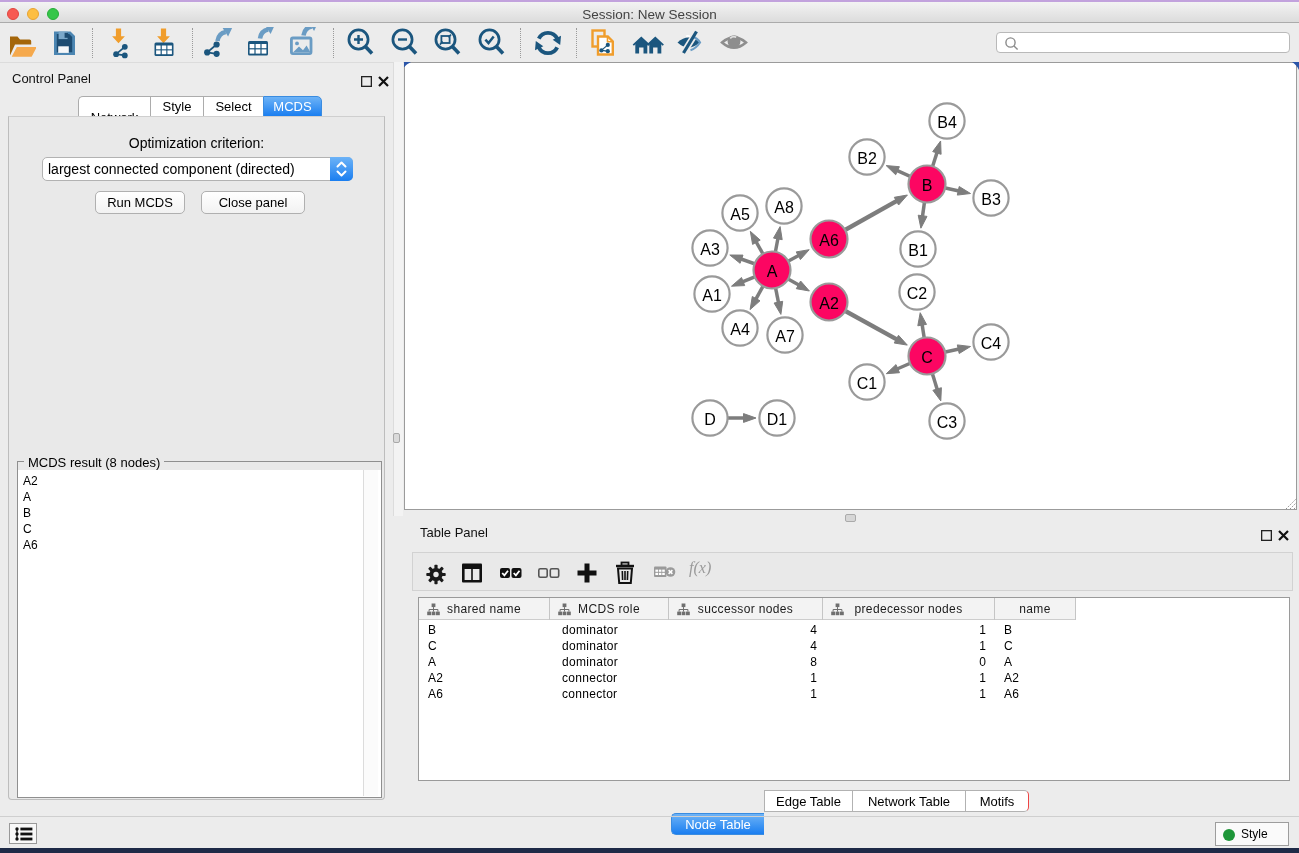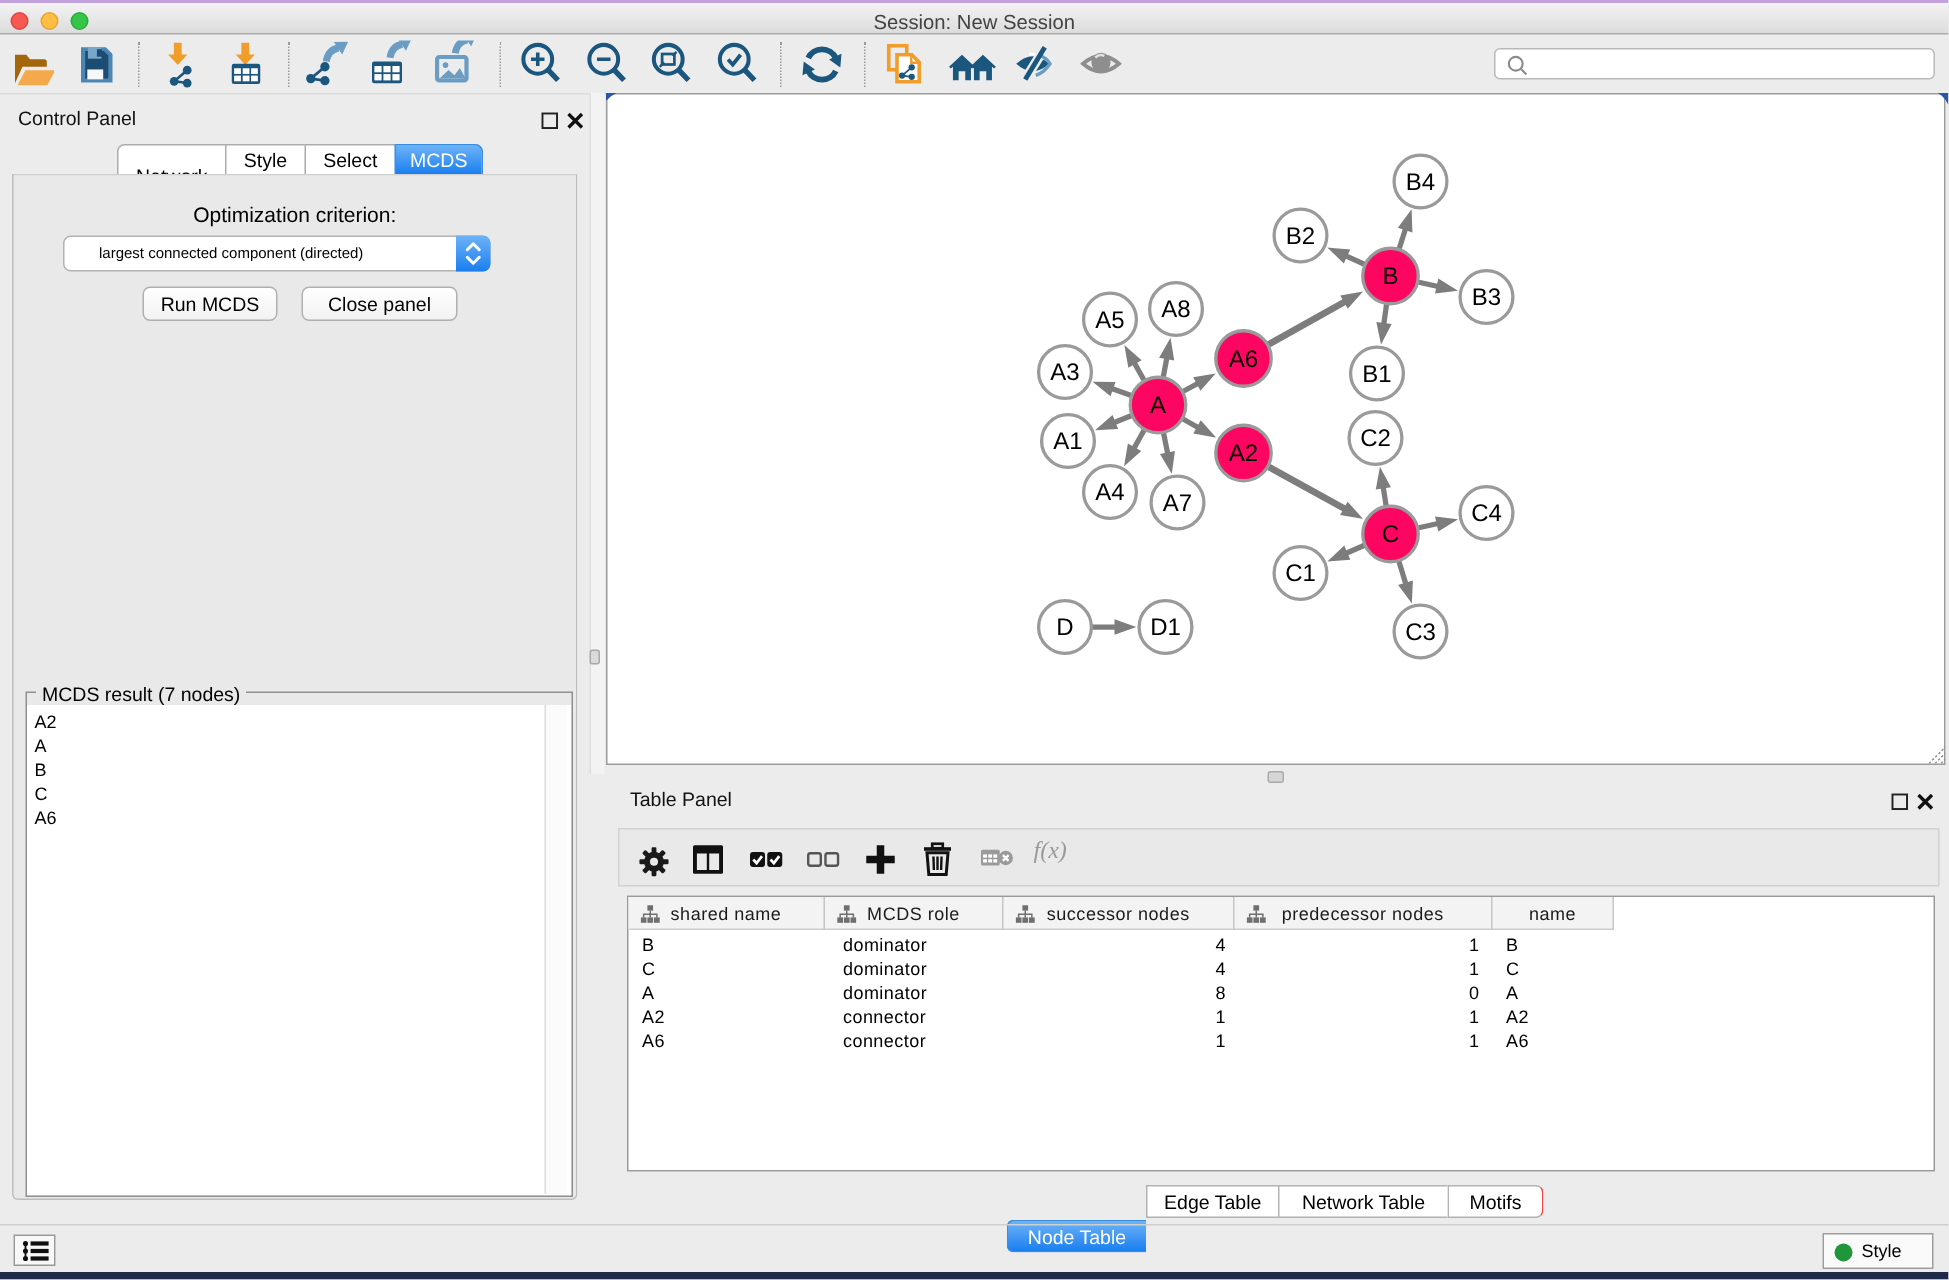--- a/index.html
+++ b/index.html
@@ -28,23 +28,23 @@
 .tabrow { position:absolute; display:flex; }
 .tab { height:21px; line-height:20px; font-size:13px; color:#000; background:#fff;
   border:1px solid #acacac; border-right:none; padding:0 12px; text-align:center; }
 .tab:first-child { border-radius:5px 0 0 0; }
 .tab:last-child { border-right:1px solid #acacac; border-radius:0 5px 0 0; }
 .tab.sel { background:linear-gradient(#6db3f7,#1a7ef0); color:#fff; border-color:#3a8ce0; }
 #ctltabs { left:78px; top:96px; }
 #ctlpanel { left:8px; top:116px; width:377px; height:684px; background:#e9e9e9;
   border:1px solid #bdbdbd; border-radius:0 0 4px 4px; border-top:1px solid #cfcfcf; }
 #optlabel { left:0; top:135px; width:393px; text-align:center; font-size:14px; color:#000; }
-#combo { left:42px; top:157px; width:285px; height:24px; background:#fff;
-  border:1px solid #b2b2b2; border-radius:5px; font-size:10px; line-height:23px;
-  padding-left:23px; color:#000; }
+#combo { left:42px; top:157px; width:311px; height:24px; background:#fff;
+  border:1px solid #b2b2b2; border-radius:5px; font-size:14px; line-height:23px;
+  padding-left:5px; color:#000; }
 #combobtn { right:-1px; top:-1px; position:absolute; width:23px; height:24px;
   border-radius:0 5px 5px 0; background:linear-gradient(#6db3f7,#1a7ef0); }
 .btn { position:absolute; height:23px; background:linear-gradient(#ffffff,#f2f2f2);
   border:1px solid #b0b0b0; border-radius:5px; font-size:13px; text-align:center; color:#000; }
 #runbtn { left:95px; top:191px; width:90px; line-height:21px; }
 #closebtn { left:201px; top:191px; width:104px; line-height:21px; }
 
 
 #fieldset { left:17px; top:461px; width:365px; height:337px; border:1px solid #8f8f8f; z-index:3; }
 #fslegend { left:24px; top:455px; background:#e9e9e9; padding:0 4px; font-size:13px; color:#000; z-index:4; }
@@ -268,21 +268,21 @@
 <div id="combo" class="abs">largest connected component (directed)
   <div id="combobtn"><svg width="23" height="24" viewBox="0 0 23 24">
         <path d="M7.5 9.5 L11.5 5.5 L15.5 9.5" fill="none" stroke="#fff" stroke-width="2" stroke-linecap="round" stroke-linejoin="round"></path>
         <path d="M7.5 14.5 L11.5 18.5 L15.5 14.5" fill="none" stroke="#fff" stroke-width="2" stroke-linecap="round" stroke-linejoin="round"></path>
       </svg></div>
 </div>
 <div id="runbtn" class="btn">Run MCDS</div>
 <div id="closebtn" class="btn">Close panel</div>
 
 <div id="fieldset" class="abs"></div>
-<div id="fslegend" class="abs">MCDS result (7 nodes)</div>
+<div id="fslegend" class="abs">MCDS result (8 nodes)</div>
 <div id="listbox" class="abs">
   <div class="li" style="margin-top:3px">A2</div>
   <div class="li">A</div>
   <div class="li">B</div>
   <div class="li">C</div>
   <div class="li">A6</div>
 </div>
 <div id="listsb" class="abs"></div>
 <div id="vsplit" class="abs"></div>
 <div id="vhandle" class="abs"></div>

